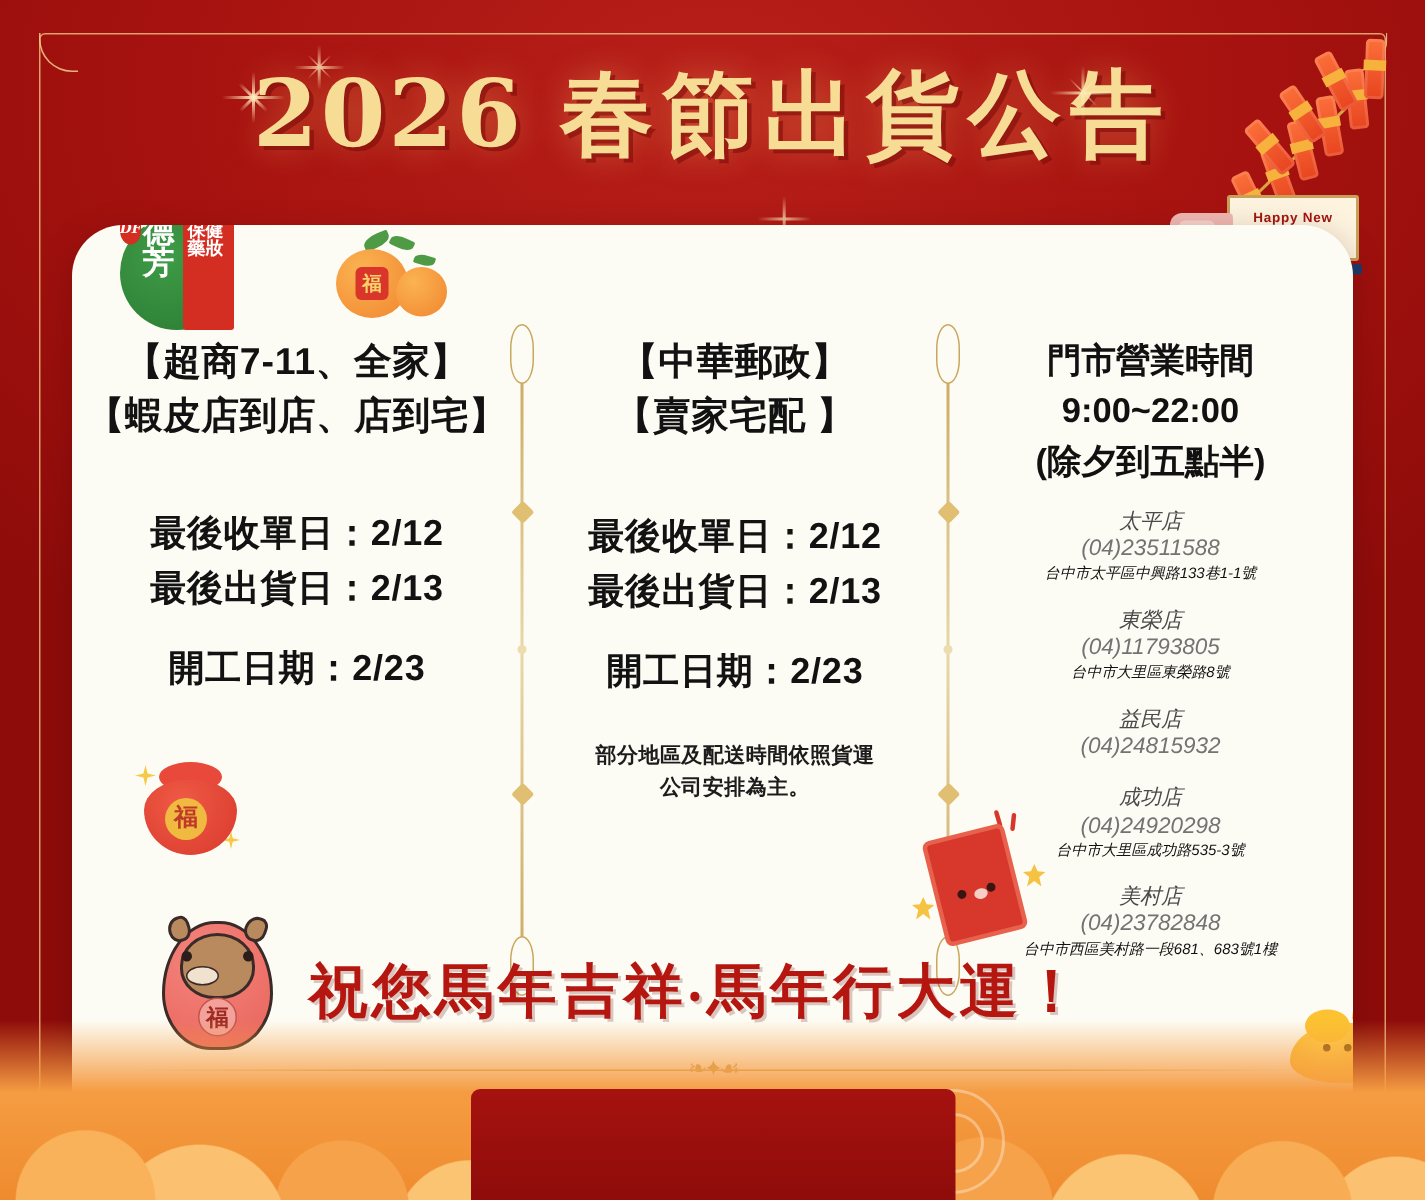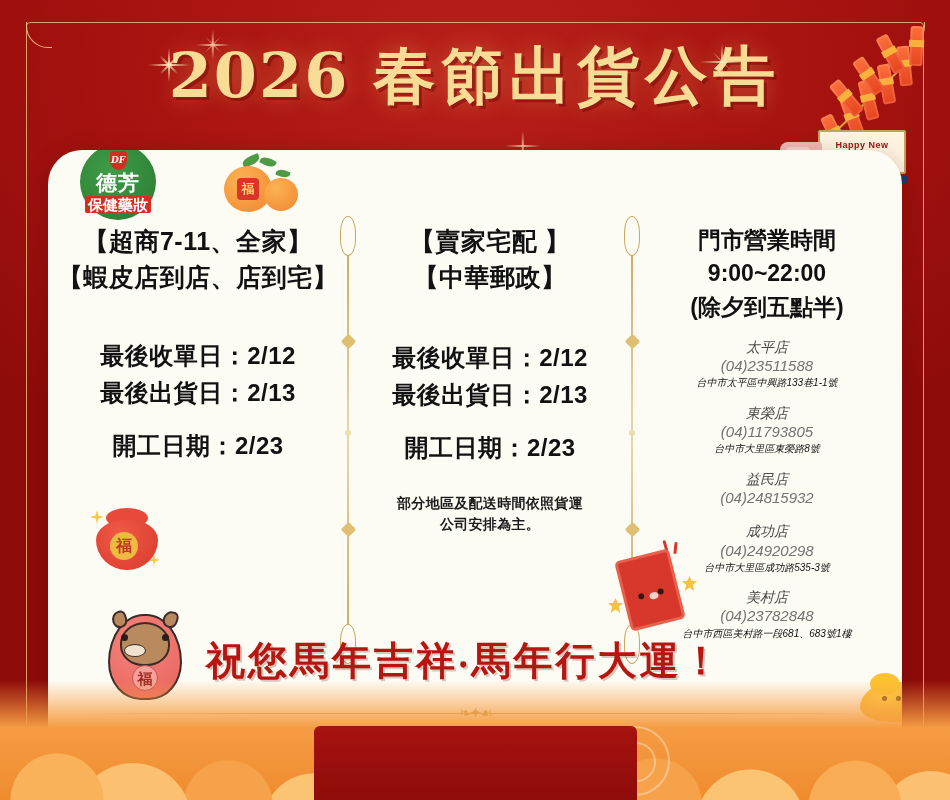--- a/index.html
+++ b/index.html
@@ -149,33 +149,33 @@
 
   
   .logo-hill {
     position:absolute; left:8px; top:-4px; width:190px; height:78px;
     background:#fdfcf4; border-radius:95px 95px 0 0;
   }
   .logo {
     position:absolute; left:32px; top:-6px; width:76px; height:76px;
     border-radius:50%;
     background: radial-gradient(circle at 40% 35%, #3e9c46, #2a7a33);
-    display:flex; flex-direction:column; align-items:center; justify-content:center;
+    display:flex; flex-direction:row; justify-content:center;
     color:#fff; gap:1px;
   }
   .logo .shield {
     width:17px; height:19px; background:#d42d22;
     border-radius:3px 3px 50% 50%;
     display:flex; align-items:center; justify-content:center;
     font-family:"DejaVu Serif", serif; font-style:italic; font-weight:700;
     font-size:9px; color:#fff; line-height:1; margin-bottom:1px;
   }
   .logo .big { font-size:21px; font-weight:700; line-height:1; letter-spacing:1px; }
   .logo .small {
-    font-size:15px; font-weight:700; line-height:1; margin-top:2px;
+    font-size:12px; font-weight:700; line-height:1; margin-top:2px;
     background:#d42d22; padding:1px 3px; border-radius:2px; letter-spacing:0px;
   }
 
   
   .orange-grp { position:absolute; left:168px; top:6px; width:86px; height:62px; }
   .orange {
     position:absolute; border-radius:50%;
     background: radial-gradient(circle at 35% 30%, #fbb352, #f1862f);
   }
   .orange .fu {
@@ -430,22 +430,22 @@
         <span class="line"></span>
         <span class="leafo top"></span>
         <span class="dia" style="top:112px;"></span>
         <span class="dot" style="top:206px;"></span>
         <span class="dia" style="top:300px;"></span>
         <span class="leafo bot"></span>
       </div>
 
       <div class="col col-b">
         <div class="h-big">
+          <div class="h-line">【中華郵政】</div>
           <div class="h-line">【賣家宅配 】</div>
-          <div class="h-line">【中華郵政】</div>
         </div>
         <div style="height:44px"></div>
         <div class="row">最後收單日：2/12</div>
         <div class="row">最後出貨日：2/13</div>
         <div style="height:16px"></div>
         <div class="row">開工日期：2/23</div>
         <div style="height:26px"></div>
         <div class="note">
           <div>部分地區及配送時間依照貨運</div>
           <div>公司安排為主。</div>

